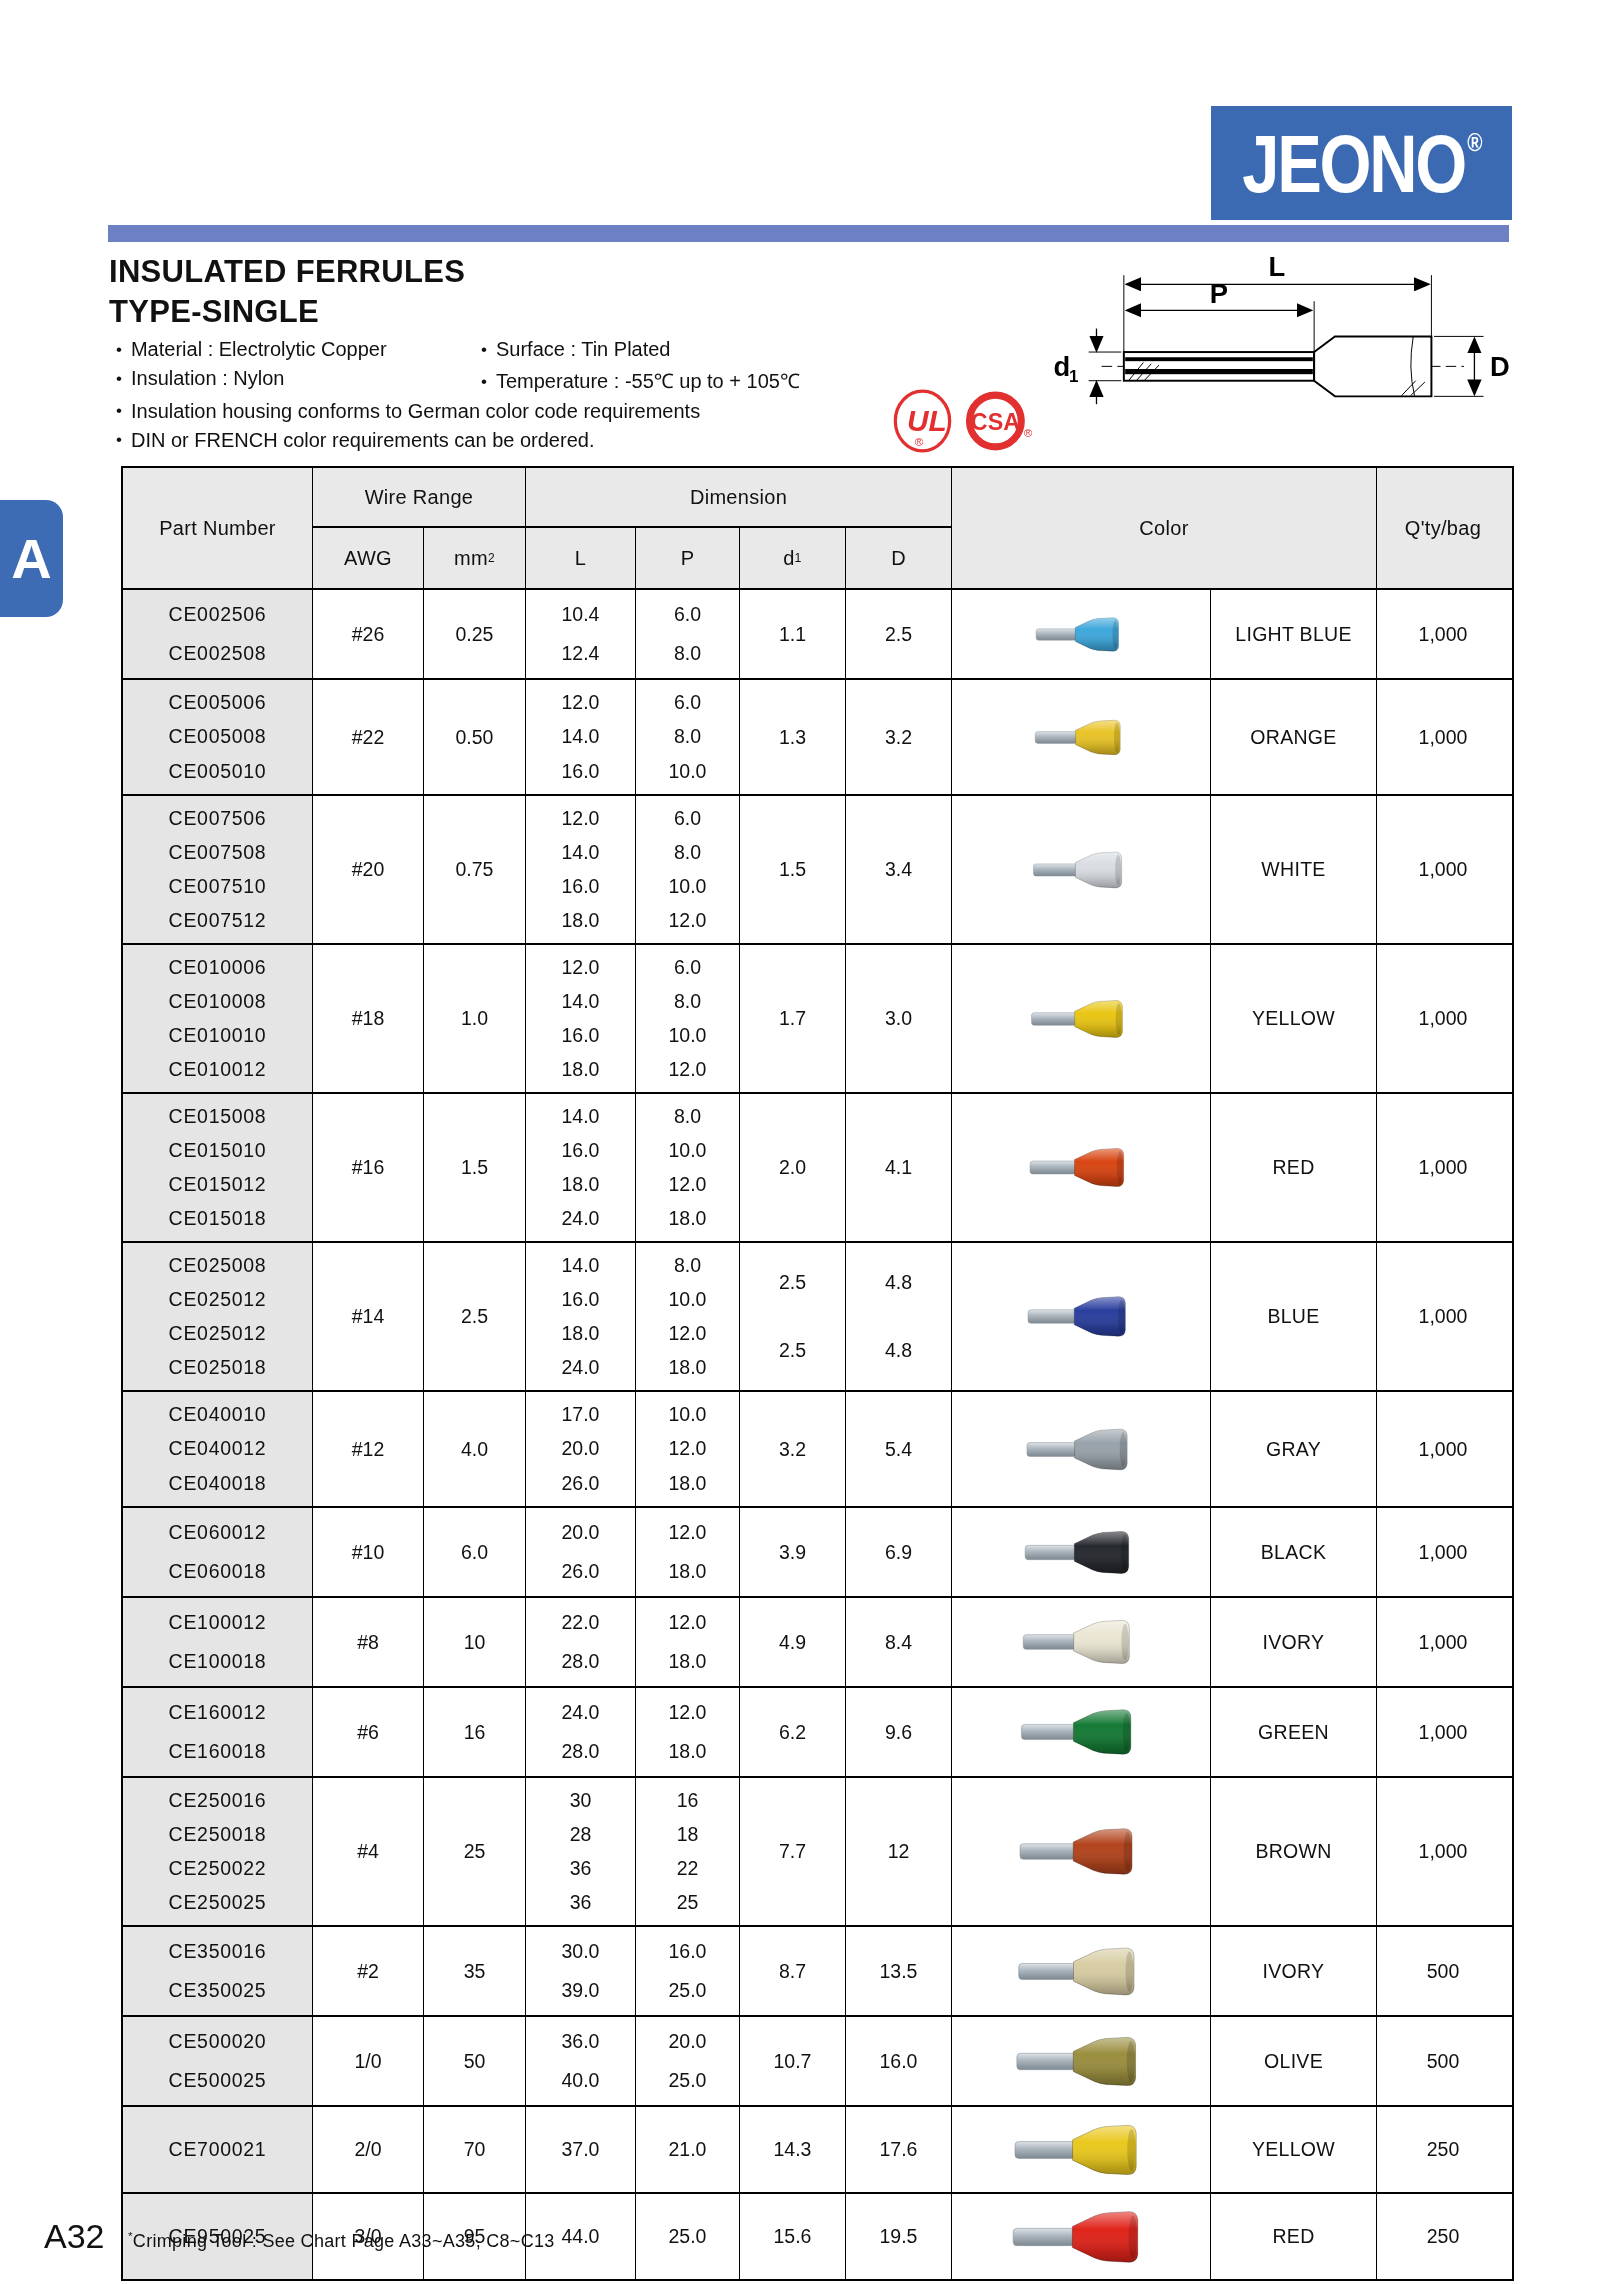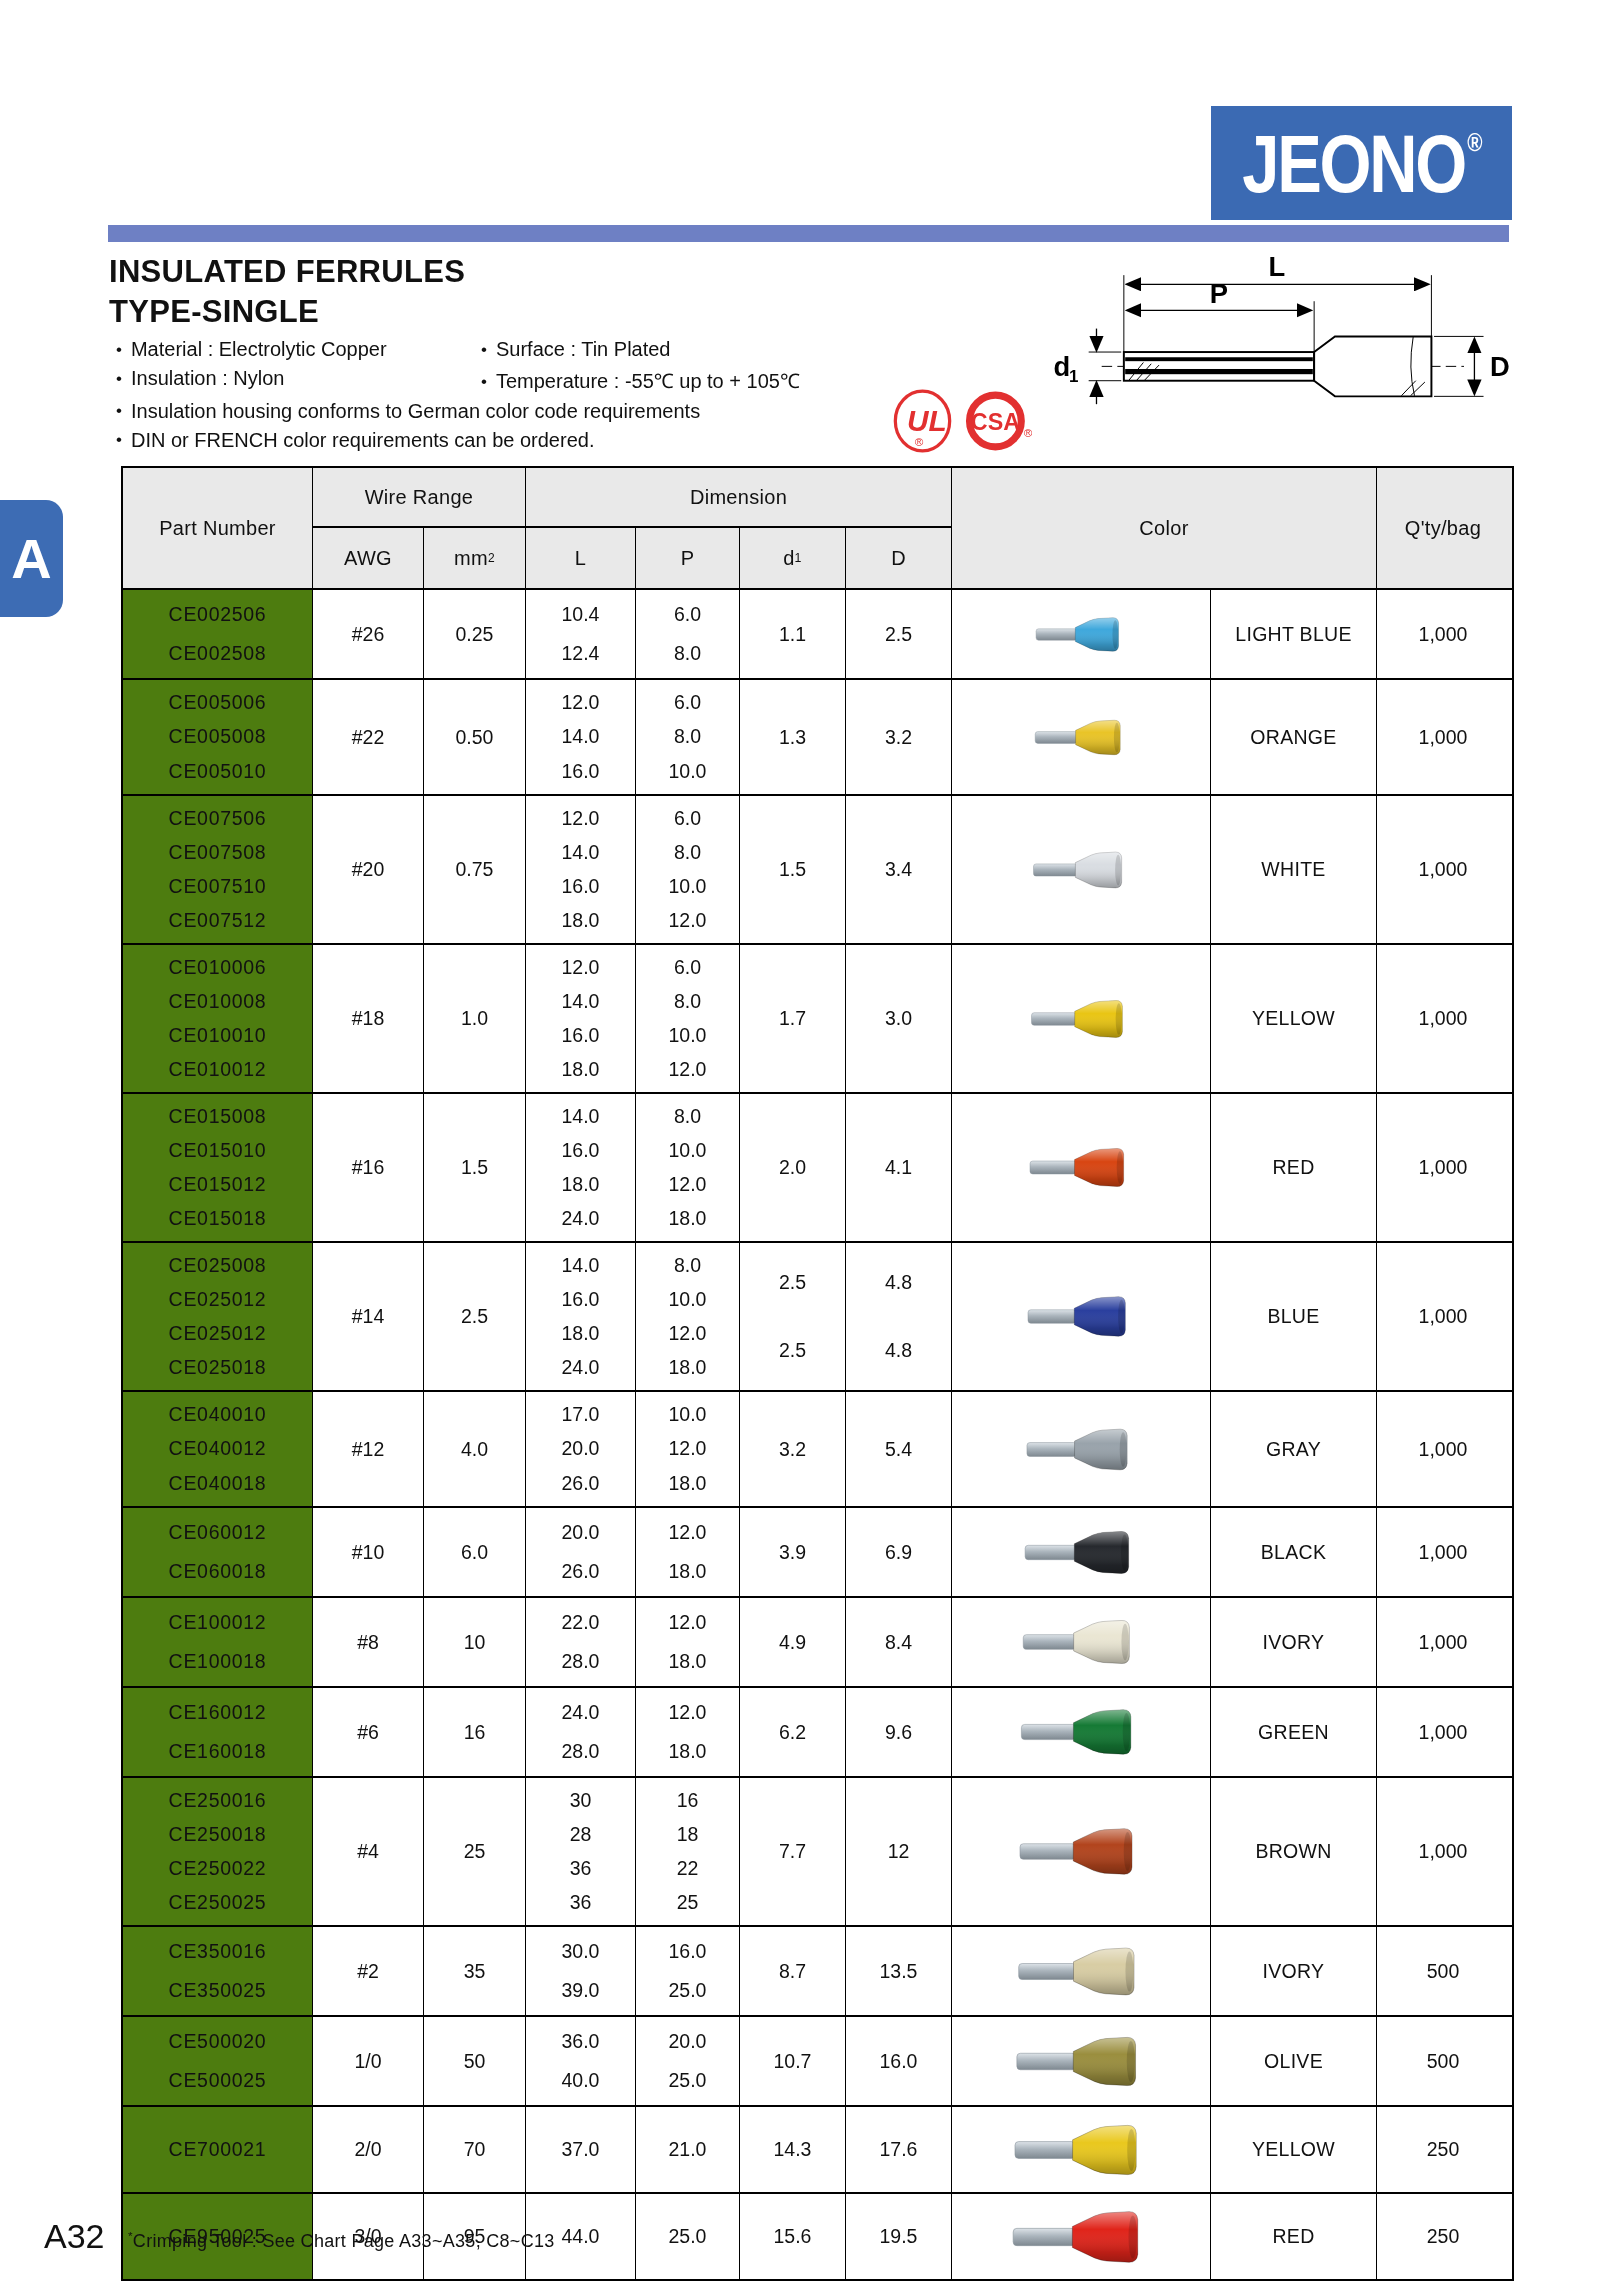--- a/index.html
+++ b/index.html
@@ -58,21 +58,21 @@
   .trow{
     display:grid;grid-template-columns:190px 111px 102px 110px 104px 106px 106px 259px 166px 132px;
     border-bottom:2px solid #000;
   }
   .trow:last-child{border-bottom:none;}
   .cell{
     border-right:1.3px solid #000;box-sizing:border-box;display:flex;flex-direction:column;
     justify-content:space-around;align-items:center;font-size:19.5px;padding:5.2px 0;
   }
   .cell:last-child{border-right:none;}
-  .c-pn{background:#4d7c0f;letter-spacing:0.7px;}
+  .c-pn{background:#e5e5e5;letter-spacing:0.7px;}
   .c-img{justify-content:center;}
   .c-cname{letter-spacing:0.3px;}
   
   .footer-page{position:absolute;left:44px;top:2217px;font-size:34px;}
   .footnote{position:absolute;left:128px;top:2229px;font-size:18px;letter-spacing:0.3px;}
   .footnote sup{font-size:0.65em;}
 </style>
 </head>
 <body>
 

